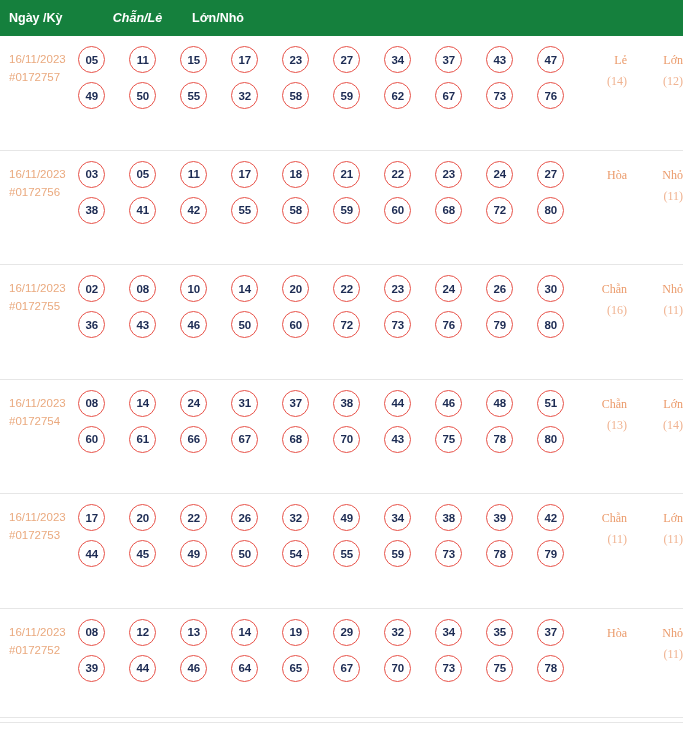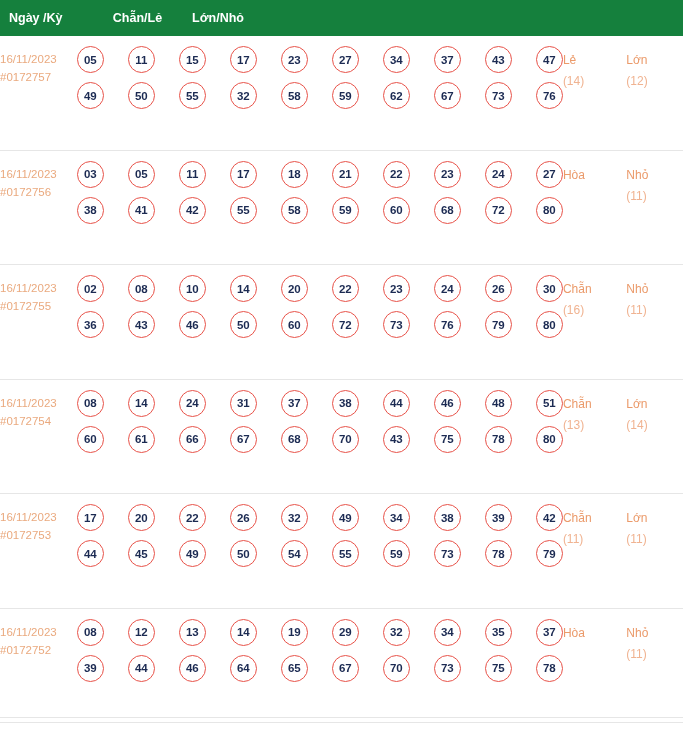--- a/index.html
+++ b/index.html
@@ -18,35 +18,36 @@
     align-items: center;
     height: 36px;
     background: #15803d;
     color: #ffffff;
     font-size: 12.5px;
     font-weight: bold;
   }
   .th { white-space: nowrap; }
   .th-date   { width: 95px; padding-left: 9px; }
   .th-result { flex: 1 1 auto; padding-left: 11px; }
-  .th-oe     { width: 85px; text-align: center; }
+  .th-oe     { width: 85px; text-align: center; font-style: italic; }
   .th-bs     { width: 76px; text-align: center; }
 
   
   .row {
     display: flex;
     align-items: flex-start;
     height: 114.5px;
     border-bottom: 1px solid #e6e6e6;
     padding-top: 10px;
   }
   .row:first-of-type { border-top: none; }
 
   .cell-date {
     width: 95px;
+    padding-left: 9px;
     padding-top: 4px;
     color: #eaa97e;
     font-size: 11.5px;
     line-height: 18px;
   }
   .cell-date .ky { display: block; }
 
   .cell-result {
     flex: 1 1 auto;
     padding-left: 6px;
@@ -65,25 +66,26 @@
     align-items: center;
     justify-content: center;
     font-size: 11.5px;
     font-weight: bold;
     color: #1b2a52;
     background: #ffffff;
     flex: 0 0 auto;
   }
 
   .cell-oe, .cell-bs {
-    text-align: left;
+    text-align: right;
     color: #eb9a6a;
     font-size: 12px;
     line-height: 21px;
     padding-top: 4px;
+    font-family: Liberation Serif, serif;
   }
   .cell-oe { width: 85px; }
   .cell-bs { width: 76px; }
   .cnt { display: block; color: #f0b391; font-size: 12px; }
   .cnt:empty { display: none; }
 
   .bottom-rule {
     position: absolute;
     left: 0; right: 0;
     bottom: 13px;

